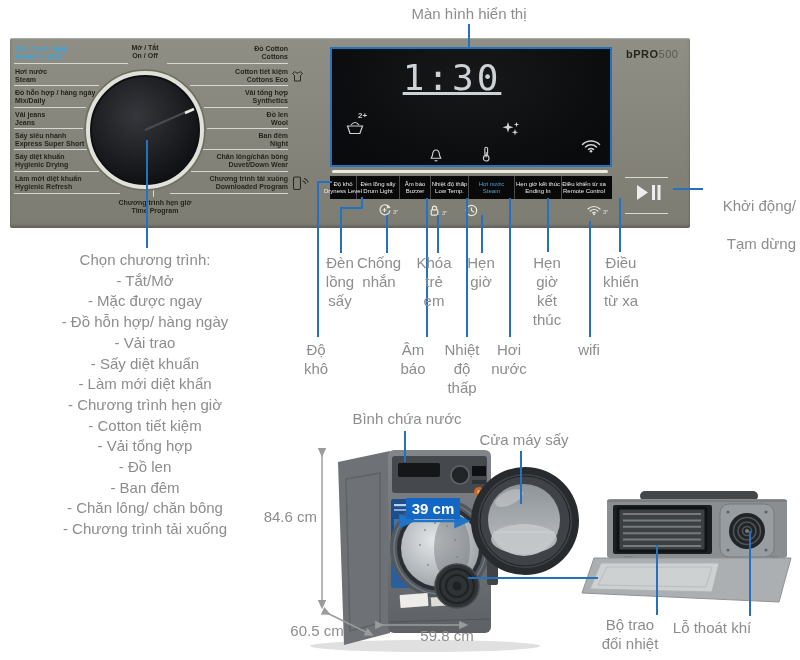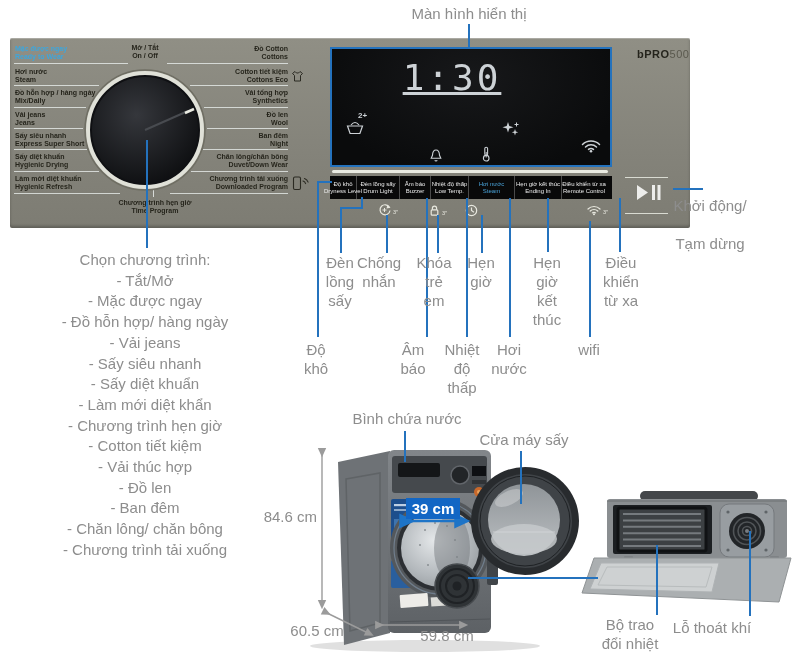--- a/index.html
+++ b/index.html
@@ -26,21 +26,21 @@
   .bband{position:absolute;left:320px;top:138px;width:282px;height:23px;background:#090909;display:flex;}
   .bcell{box-sizing:border-box;height:100%;display:flex;flex-direction:column;align-items:center;
          justify-content:center;font-size:6px;line-height:7px;color:#ececec;text-align:center;
          border-right:1px solid #4b4b4b;}
   .bcell:last-child{border-right:none;}
   .bcell span{display:block;white-space:nowrap;}
   .act span{color:#4aa3d8;}
   .ticon{position:absolute;display:flex;align-items:flex-start;color:#e8e8df;}
   .hold{font-size:5.5px;color:#e8e8df;margin-left:1px;margin-top:6px;}
   .playline{position:absolute;height:1px;width:43px;left:615px;background:#d9dbd2;}
-  .brand{position:absolute;left:616px;top:10px;font-size:11px;letter-spacing:.5px;margin-left:11px;}
+  .brand{position:absolute;left:616px;top:10px;font-size:11px;letter-spacing:.5px;}
   .brand b{color:#25241c;font-weight:700;}
   .brand span{color:#5a594e;font-weight:400;}
   
   .vline{position:absolute;width:2px;background:#2472bd;}
   .hline{position:absolute;height:2px;background:#2472bd;}
   .lbl{position:absolute;font-size:15px;line-height:19px;color:#8d8d8d;text-align:center;white-space:pre-line;}
   .plist{position:absolute;left:15px;top:250px;width:260px;text-align:center;
          font-size:15px;line-height:20.7px;color:#8d8d8d;}
   .badge{position:absolute;left:406px;top:498px;width:54px;height:21px;background:#1266c4;
          color:#fff;font-size:15px;font-weight:700;text-align:center;line-height:21px;}
@@ -385,21 +385,21 @@
   <div class="vline" style="left:619px;top:198px;height:54px"></div>
   <div class="vline" style="left:589px;top:221px;height:116px"></div>
   <div class="hline" style="left:673px;top:188px;width:30px"></div>
   <div class="vline" style="left:404px;top:431px;height:31px"></div>
   <div class="vline" style="left:520px;top:451px;height:53px"></div>
   <div class="hline" style="left:468px;top:577px;width:130px"></div>
   <div class="vline" style="left:656px;top:545px;height:70px"></div>
   <div class="vline" style="left:749px;top:531px;height:85px"></div>
 
   <div class="lbl" style="left:402px;top:4px;width:134px">Màn hình hiển thị</div>
-  <div class="lbl" style="left:664px;top:177px;width:92px;text-align:center">
+  <div class="lbl" style="left:704px;top:177px;width:92px;text-align:right">
     <div>Khởi động/</div>
     <div>Tạm dừng</div>
   </div>
 
   <div class="lbl" style="left:320px;top:253px;width:40px">Đèn
 lồng
 sấy</div>
   <div class="lbl" style="left:350px;top:253px;width:58px">Chống
 nhắn</div>
   <div class="lbl" style="left:410px;top:253px;width:48px">Khóa
@@ -424,27 +424,26 @@
 thấp</div>
   <div class="lbl" style="left:486px;top:340px;width:46px">Hơi
 nước</div>
   <div class="lbl" style="left:566px;top:340px;width:46px">wifi</div>
 
   <div class="plist">
     <div>Chọn chương trình:</div>
     <div>- Tắt/Mở</div>
     <div>- Mặc được ngay</div>
     <div>- Đồ hỗn hợp/ hàng ngày</div>
-    <div>- Vải jeans</div>
-    <div>- Sấy siêu nhanh</div>
+    <div>- Vải trao</div>
     <div>- Sấy diệt khuẩn</div>
     <div>- Làm mới diệt khẩn</div>
     <div>- Chương trình hẹn giờ</div>
     <div>- Cotton tiết kiệm</div>
-    <div>- Vải thúc hợp</div>
+    <div>- Vải tổng hợp</div>
     <div>- Đồ len</div>
     <div>- Ban đêm</div>
     <div>- Chăn lông/ chăn bông</div>
     <div>- Chương trình tải xuống</div>
   </div>
 
   <div class="lbl" style="left:344px;top:409px;width:126px">Bình chứa nước</div>
   <div class="lbl" style="left:471px;top:430px;width:106px">Cửa máy sấy</div>
   <div class="lbl" style="left:243px;top:507px;width:74px;text-align:right">84.6 cm</div>
   <div class="lbl" style="left:282px;top:621px;width:70px">60.5 cm</div>

